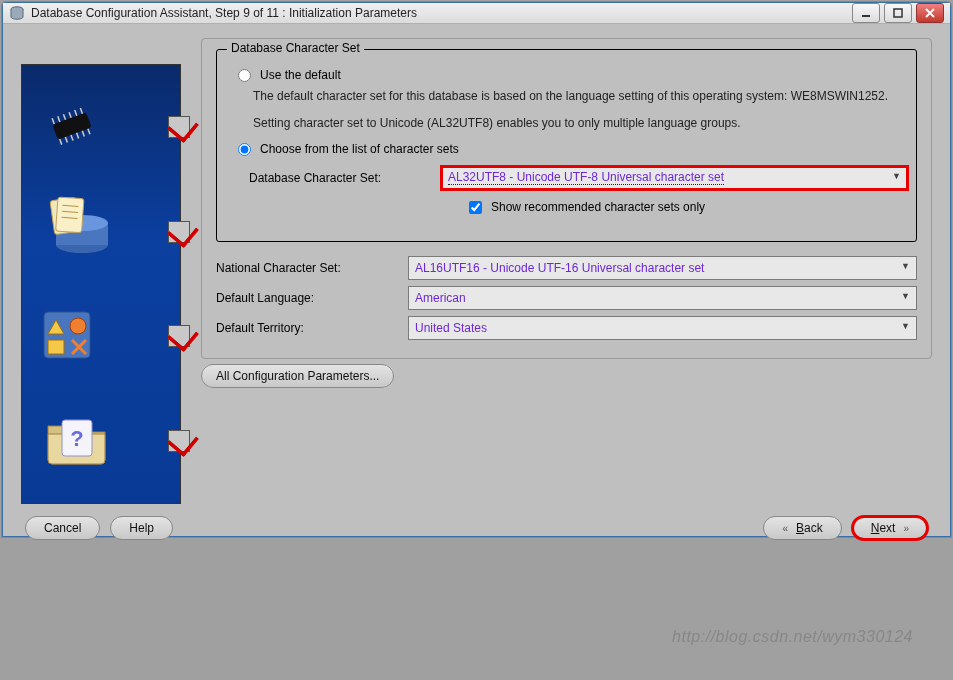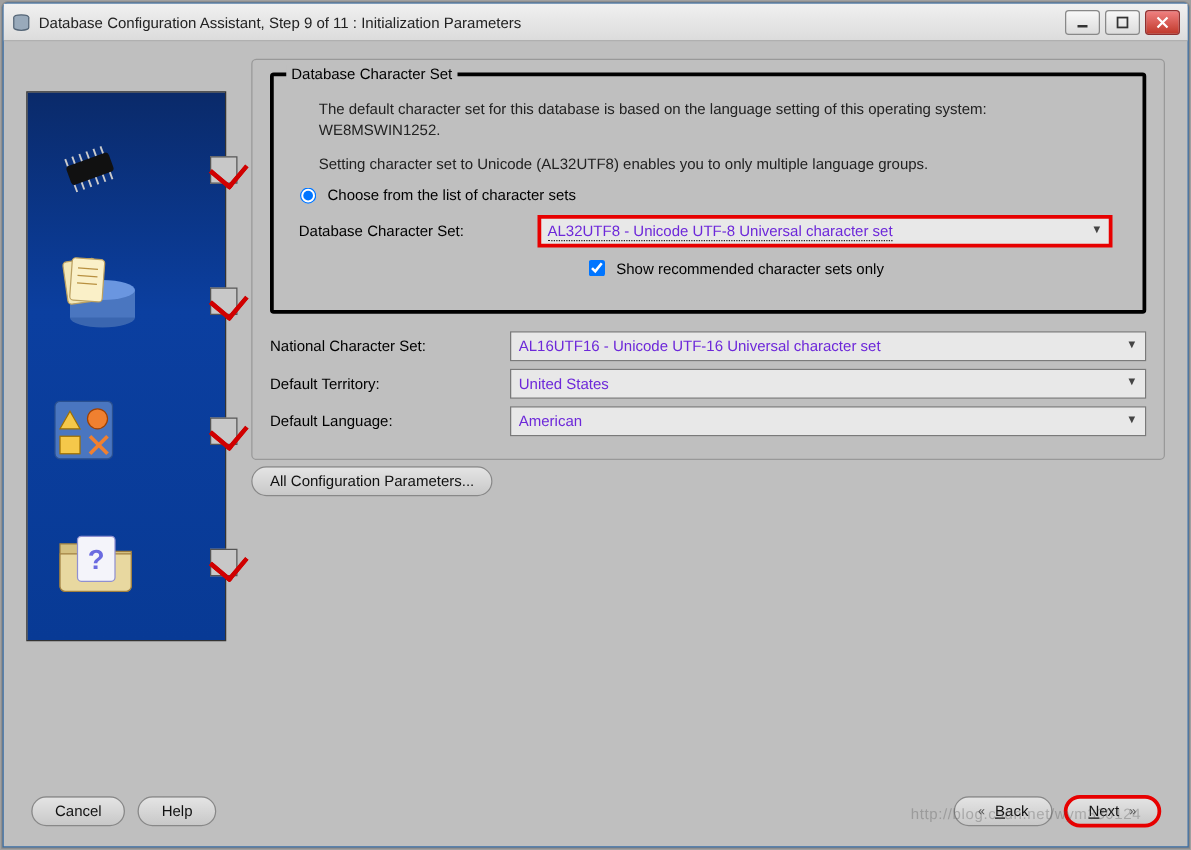--- a/index.html
+++ b/index.html
@@ -7,21 +7,21 @@
     margin: 0;
     font-family: Tahoma, Arial, sans-serif;
     font-size: 12px;
     background: #a0a0a0;
     width: 953px;
     height: 680px;
     overflow: hidden;
   }
   .window {
     width: 949px;
-    height: 676px;
+    height: 535px;
     margin: 2px;
     background: #bfbfbf;
     border: 1px solid #3a6ea5;
     border-radius: 4px 4px 0 0;
     box-shadow: 0 0 0 1px #888;
     display: flex;
     flex-direction: column;
   }
   .titlebar {
     height: 30px;
@@ -134,23 +134,23 @@
   }
   .red-box { outline: 3px solid #e70000; outline-offset: -2px; }
   .group {
     border: 1px solid #999;
     border-radius: 4px;
     padding: 10px 14px 12px 14px;
     background: #bfbfbf;
     margin-top: -1px;
   }
   .group-inner {
-    border: 3px solid #000000;
+    border: 1px solid #000000;
     border-radius: 3px;
-    padding: 12px 25px 14px 16px;
+    padding: 12px 8px 14px 16px;
     margin-bottom: 14px;
     position: relative;
   }
   .group-inner legend {
     font-size: 12px;
     position: absolute;
     top: -9px; left: 10px;
     background: #bfbfbf;
     padding: 0 4px;
   }
@@ -211,25 +211,26 @@
     border-radius: 14px;
     display: inline-flex;
     align-items: center;
     gap: 8px;
     color: #111;
   }
   .u { text-decoration: underline; }
   .chev { font-size: 10px; color: #555; }
   .watermark {
     position: absolute;
-    right: 40px; bottom: 22px;
+    right: 40px; bottom: 34px;
     color: rgba(90,90,90,0.35);
-    font-size: 12px;
+    font-size: 16px;
     letter-spacing: 0.5px;
     pointer-events: none;
+    font-style: italic;
   }
 </style>
 </head>
 <body>
 
 <div class="window">
   <div class="titlebar">
     <span class="app-icon">
       <svg width="16" height="16" viewBox="0 0 16 16">
           <ellipse cx="8" cy="4" rx="6" ry="2.2" fill="#9ab" stroke="#567"></ellipse>
@@ -332,61 +333,65 @@
         </div>
       </div>
 
       <div class="right-panel">
 
         <div class="group">
           <div class="group-inner">
             <legend>Database Character Set</legend>
 
             <div class="option-block">
+              <div class="option-row">
+                <input type="radio" name="cs" style="">
+                <span>Use the default</span>
+              </div>
               <div class="option-desc">The default character set for this database is based on the language setting of this operating system: WE8MSWIN1252.</div>
             </div>
 
             <div class="option-block">
               <div class="option-desc">Setting character set to Unicode (AL32UTF8) enables you to only multiple language groups.</div>
             </div>
 
             <div class="option-block">
               <div class="option-row">
                 <input type="radio" name="cs" checked="" style="">
                 <span>Choose from the list of character sets</span>
               </div>
-              <div class="form-row" style="margin-left:4px; margin-top:10px;">
+              <div class="form-row" style="margin-left:16px; margin-top:10px;">
                 <label>Database Character Set:</label>
                 <div class="combo dotted red-box">
                   <span>AL32UTF8 - Unicode UTF-8 Universal character set</span>
                 </div>
               </div>
               <div class="chk-row">
                 <input type="checkbox" checked="" style="">
                 <span>Show recommended character sets only</span>
               </div>
             </div>
           </div>
 
           <div class="form-row">
             <label>National Character Set:</label>
             <div class="combo">
               <span>AL16UTF16 - Unicode UTF-16 Universal character set</span>
             </div>
           </div>
           <div class="form-row">
+            <label>Default Language:</label>
+            <div class="combo">
+              <span>American</span>
+            </div>
+          </div>
+          <div class="form-row">
             <label>Default Territory:</label>
             <div class="combo">
               <span>United States</span>
-            </div>
-          </div>
-          <div class="form-row">
-            <label>Default Language:</label>
-            <div class="combo">
-              <span>American</span>
             </div>
           </div>
         </div>
 
         <div style="margin-top:10px;">
           <span class="btn">All Configuration Parameters...</span>
         </div>
       </div>
     </div>
 

